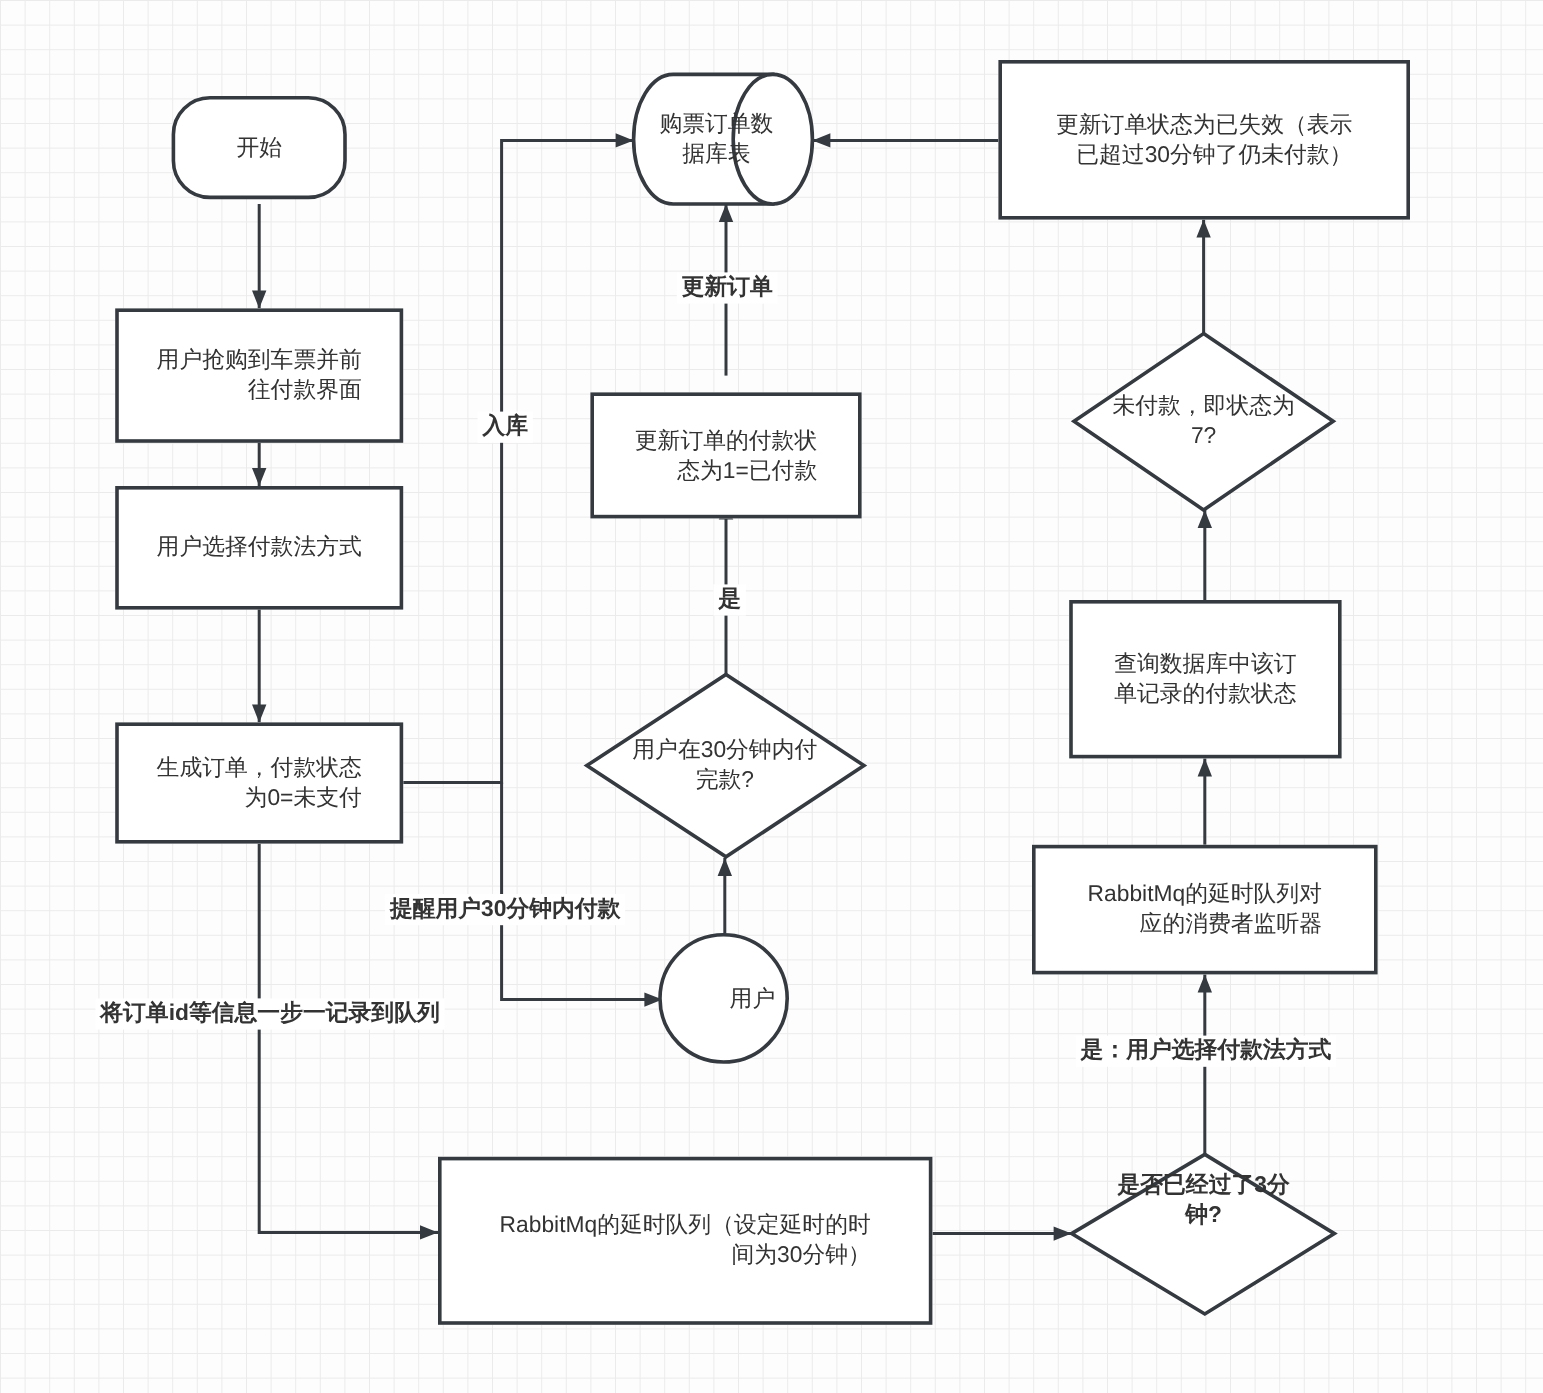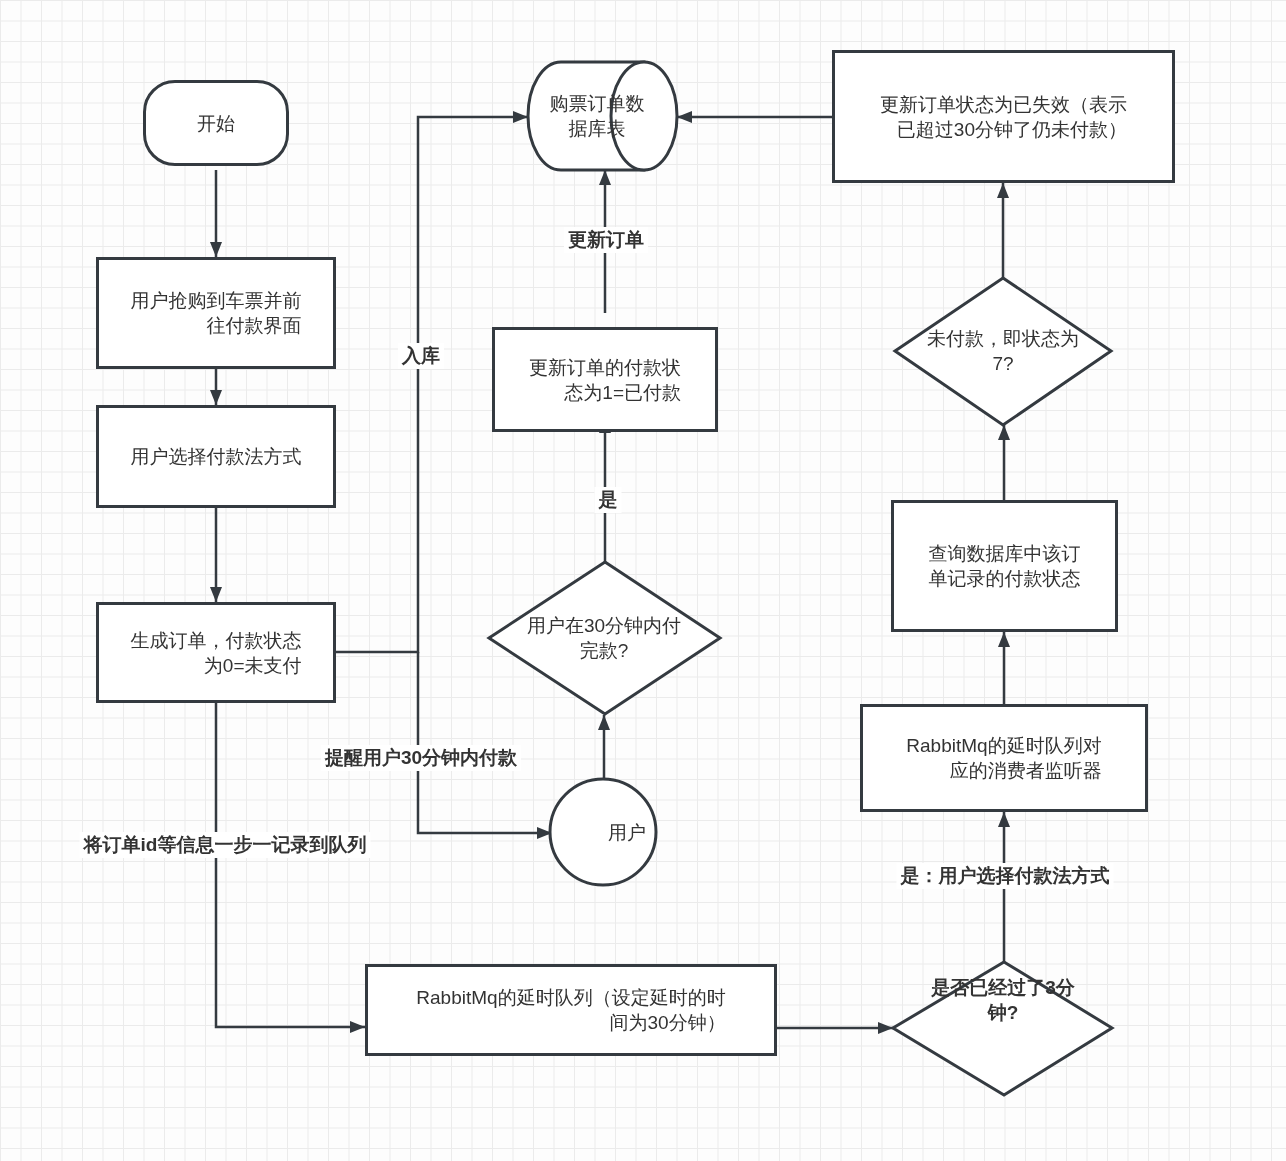--- a/index.html
+++ b/index.html
@@ -96,21 +96,21 @@
 
 <div class="node" style="left:492px;top:313px;width:226px;height:105px;margin-top:14px;">更新订单的付款状
 态为1=已付款</div>
 
 <div class="node" style="left:891px;top:500px;width:227px;height:132px;">查询数据库中该订
 单记录的付款状态</div>
 
 <div class="node" style="left:860px;top:704px;width:288px;height:108px;">RabbitMq的延时队列对
 应的消费者监听器</div>
 
-<div class="node" style="left:365px;top:964px;width:412px;height:92px;">RabbitMq的延时队列（设定延时的时
+<div class="node" style="left:365px;top:964px;width:412px;height:140px;">RabbitMq的延时队列（设定延时的时
 间为30分钟）</div>
 
 <div class="shape-label" style="left:530px;top:76px;width:134px;height:80px;">购票订单数
 据库表</div>
 
 <div class="shape-label" style="left:494px;top:600px;width:220px;height:76px;">用户在30分钟内付
 完款?</div>
 
 <div class="shape-label" style="left:903px;top:313px;width:200px;height:76px;">未付款，即状态为
 7?</div>

